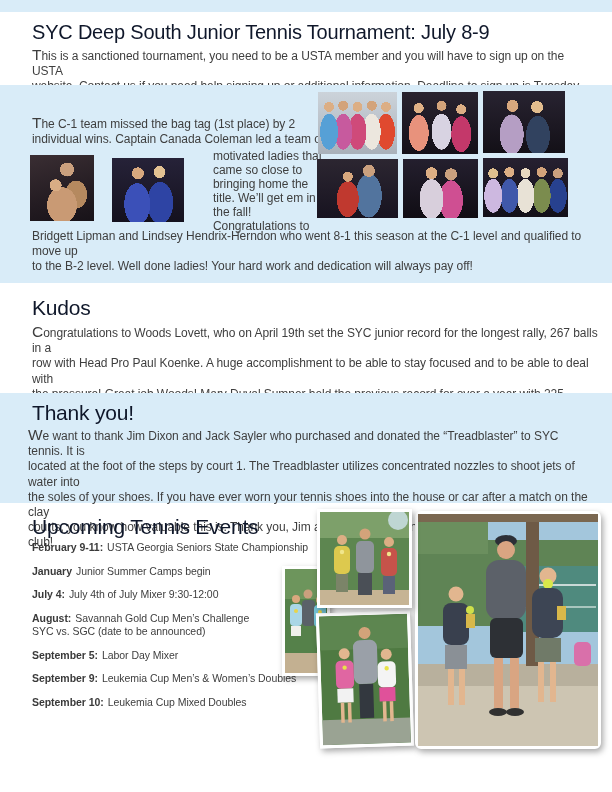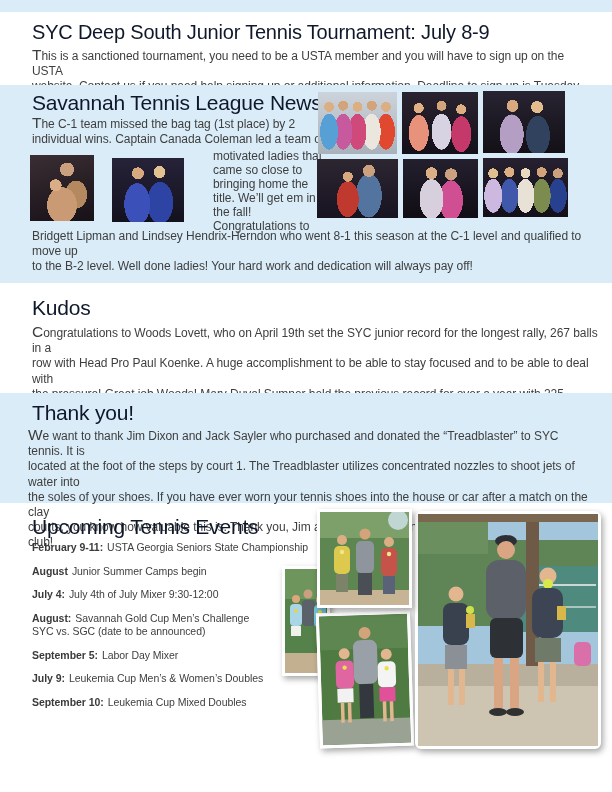--- a/index.html
+++ b/index.html
@@ -85,21 +85,20 @@
 
 <div class="page">
 
   <div class="band" style="top:0;height:12px;"></div>
 
   <h2 class="sec-title" style="left:32px;top:21px;font-size:20px;">SYC Deep South Junior Tennis Tournament: July 8-9</h2>
   <div class="para lead" style="left:32px;top:49px;width:566px;">This is a sanctioned tournament, you need to be a USTA member and you will have to sign up on the USTA
 website. Contact us if you need help signing up or additional information. Deadline to sign up is Tuesday July 4th.</div>
 
   <div class="band" style="top:85px;height:198px;"></div>
-  <h2 class="sec-title" style="left:32px;top:91px;">Savannah Tennis League News</h2>
   <div class="para lead" style="left:32px;top:117px;width:300px;">The C-1 team missed the bag tag (1st place) by 2
 individual wins. Captain Canada Coleman led a team of</div>
   <div class="ph ph-in1" style="left:30px;top:155px;width:64px;height:66px;"></div>
   <div class="ph ph-in2" style="left:112px;top:158px;width:72px;height:64px;"></div>
   <div class="para" style="left:213px;top:150px;width:120px;line-height:13.9px;">motivated ladies that
 came so close to
 bringing home the
 title. We’ll get em in
 the fall!
 Congratulations to</div>
@@ -122,26 +121,26 @@
   <div class="band" style="top:393px;height:110px;"></div>
   <h2 class="sec-title" style="left:32px;top:401px;">Thank you!</h2>
   <div class="para lead" style="left:28px;top:429px;width:566px;">We want to thank Jim Dixon and Jack Sayler who purchased and donated the “Treadblaster” to SYC tennis. It is
 located at the foot of the steps by court 1. The Treadblaster utilizes concentrated nozzles to shoot jets of water into
 the soles of your shoes. If you have ever worn your tennis shoes into the house or car after a match on the clay
 courts, you know how valuable this is. Thank you, Jim and Jack, for helping all of us leave the clay at the club!</div>
 
   <h2 class="sec-title" style="left:32px;top:515px;text-align:center;">Upcoming Tennis Events</h2>
   <div class="ev-list">
     <div class="ev"><span class="ev-label">February 9-11:</span><span class="ev-text">USTA Georgia Seniors State Championship</span></div>
-    <div class="ev"><span class="ev-label">August</span><span class="ev-text">Junior Summer Camps begin</span></div>
+    <div class="ev"><span class="ev-label">January</span><span class="ev-text">Junior Summer Camps begin</span></div>
     <div class="ev"><span class="ev-label">July 4:</span><span class="ev-text">July 4th of July Mixer 9:30-12:00</span></div>
     <div class="ev"><span class="ev-label">August:</span><span class="ev-text">Savannah Gold Cup Men’s Challenge
 SYC vs. SGC (date to be announced)</span></div>
     <div class="ev"><span class="ev-label">September 5:</span><span class="ev-text">Labor Day Mixer</span></div>
-    <div class="ev"><span class="ev-label">July 9:</span><span class="ev-text">Leukemia Cup Men’s &amp; Women’s Doubles</span></div>
+    <div class="ev"><span class="ev-label">September 9:</span><span class="ev-text">Leukemia Cup Men’s &amp; Women’s Doubles</span></div>
     <div class="ev"><span class="ev-label">September 10:</span><span class="ev-text">Leukemia Cup Mixed Doubles</span></div>
   </div>
 
   <div class="ph frame" style="left:282px;top:566px;width:42px;height:104px;z-index:1;">
     <svg width="42" height="104" viewBox="0 0 42 104" aria-hidden="true">
       <rect width="42" height="104" fill="#55814a"></rect>
       <rect y="0" width="42" height="30" fill="#6d955c"></rect>
       <rect y="84" width="42" height="20" fill="#c3b091"></rect>
       <circle cx="11" cy="30" r="4" fill="#d9a87e"></circle>
         <rect x="5" y="35" width="12" height="22" rx="4" fill="#a9d6e6"></rect>

